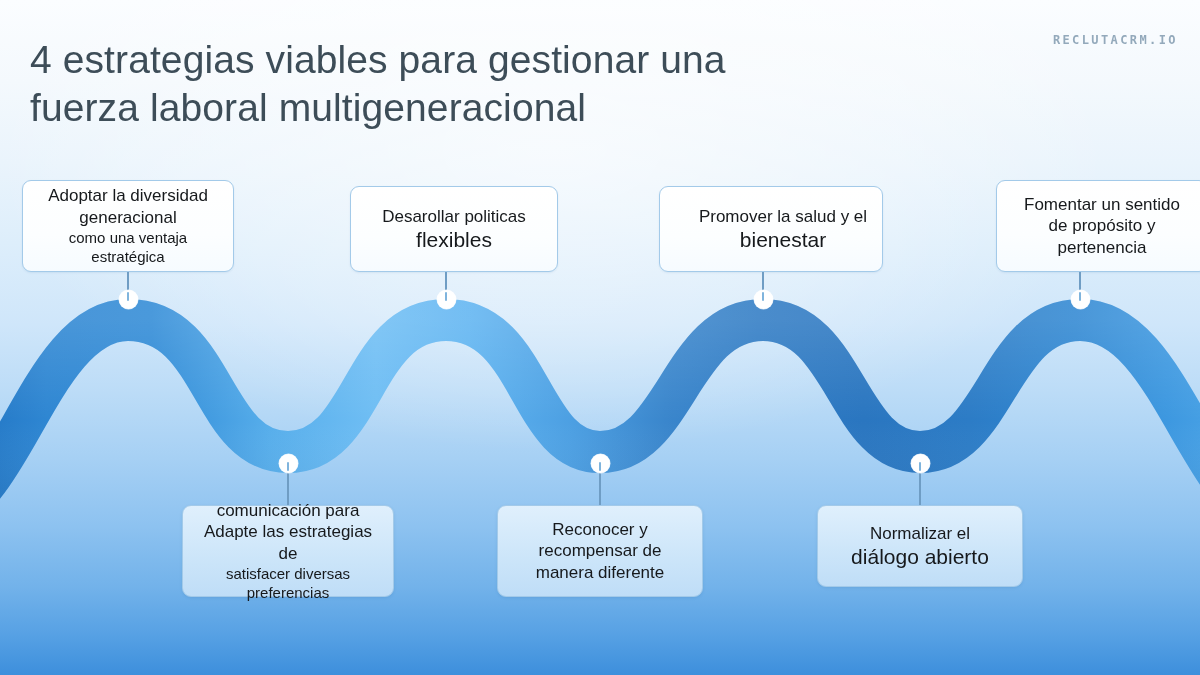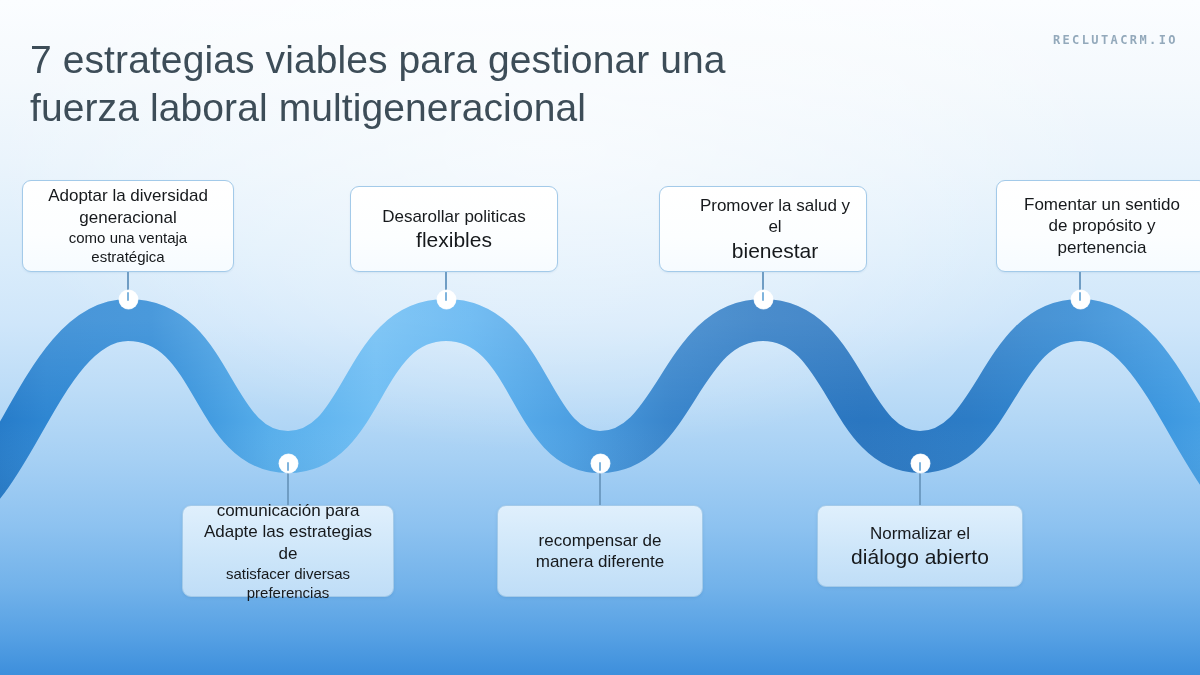--- a/index.html
+++ b/index.html
@@ -183,21 +183,21 @@
              C 10 512, 40 320, 128 320
              C 216 320, 210 452, 288 452
              C 366 452, 360 320, 446 320
              C 532 320, 528 452, 600 452
              C 676 452, 680 320, 763 320
              C 846 320, 846 452, 920 452
              C 996 452, 998 320, 1080 320
              C 1162 320, 1190 470, 1260 520" fill="none" stroke="url(#ribbonShade)" stroke-width="42" stroke-linecap="butt"></path>
   </svg>
 
-  <div id="title">7 estrategias viables para gestionar una
+  <div id="title">4 estrategias viables para gestionar una
 fuerza laboral multigeneracional</div>
   <div id="logo">RECLUTACRM.IO</div>
 
   <div id="steps-layer">
       <div class="callout top" style="left: 22px; top: 180px; width: 212px; height: 92px;">
         <div class="line-md">Adoptar la diversidad</div>
         <div class="line-md">generacional</div>
         <div class="line-sm">como una ventaja estratégica</div>
       </div>
       <div class="stem" style="left: 127.2px; top: 272px; height: 31px;"></div>
@@ -215,28 +215,29 @@
       </div>
       <div class="callout top" style="left: 350px; top: 186px; width: 208px; height: 86px;">
         <div class="line-md">Desarollar politicas</div>
         <div class="line-lg">flexibles</div>
       </div>
       <div class="stem" style="left: 445.2px; top: 272px; height: 31px;"></div>
       <div class="node up" style="left: 436.5px; top: 289.5px;">
         <span class="notch"></span>
       </div>
       <div class="callout bottom" style="left: 497px; top: 505px; width: 206px; height: 92px;">
+        <div class="line-md">Reconocer y</div>
         <div class="line-md">recompensar de</div>
         <div class="line-md">manera diferente</div>
       </div>
       <div class="stem" style="left: 599.2px; top: 460px; height: 45px;"></div>
       <div class="node down" style="left: 590.5px; top: 453.5px;">
         <span class="notch"></span>
       </div>
-      <div class="callout top" style="left: 659px; top: 186px; width: 208px; height: 86px; padding-left: 36px;">
+      <div class="callout top" style="left: 659px; top: 186px; width: 224px; height: 86px; padding-left: 36px;">
         <div class="line-md">Promover la salud y el</div>
         <div class="line-lg">bienestar</div>
       </div>
       <div class="stem" style="left: 762.2px; top: 272px; height: 31px;"></div>
       <div class="node up" style="left: 753.5px; top: 289.5px;">
         <span class="notch"></span>
       </div>
       <div class="callout bottom" style="left: 817px; top: 505px; width: 206px; height: 82px;">
         <div class="line-md">Normalizar el</div>
         <div class="line-lg">diálogo abierto</div>

